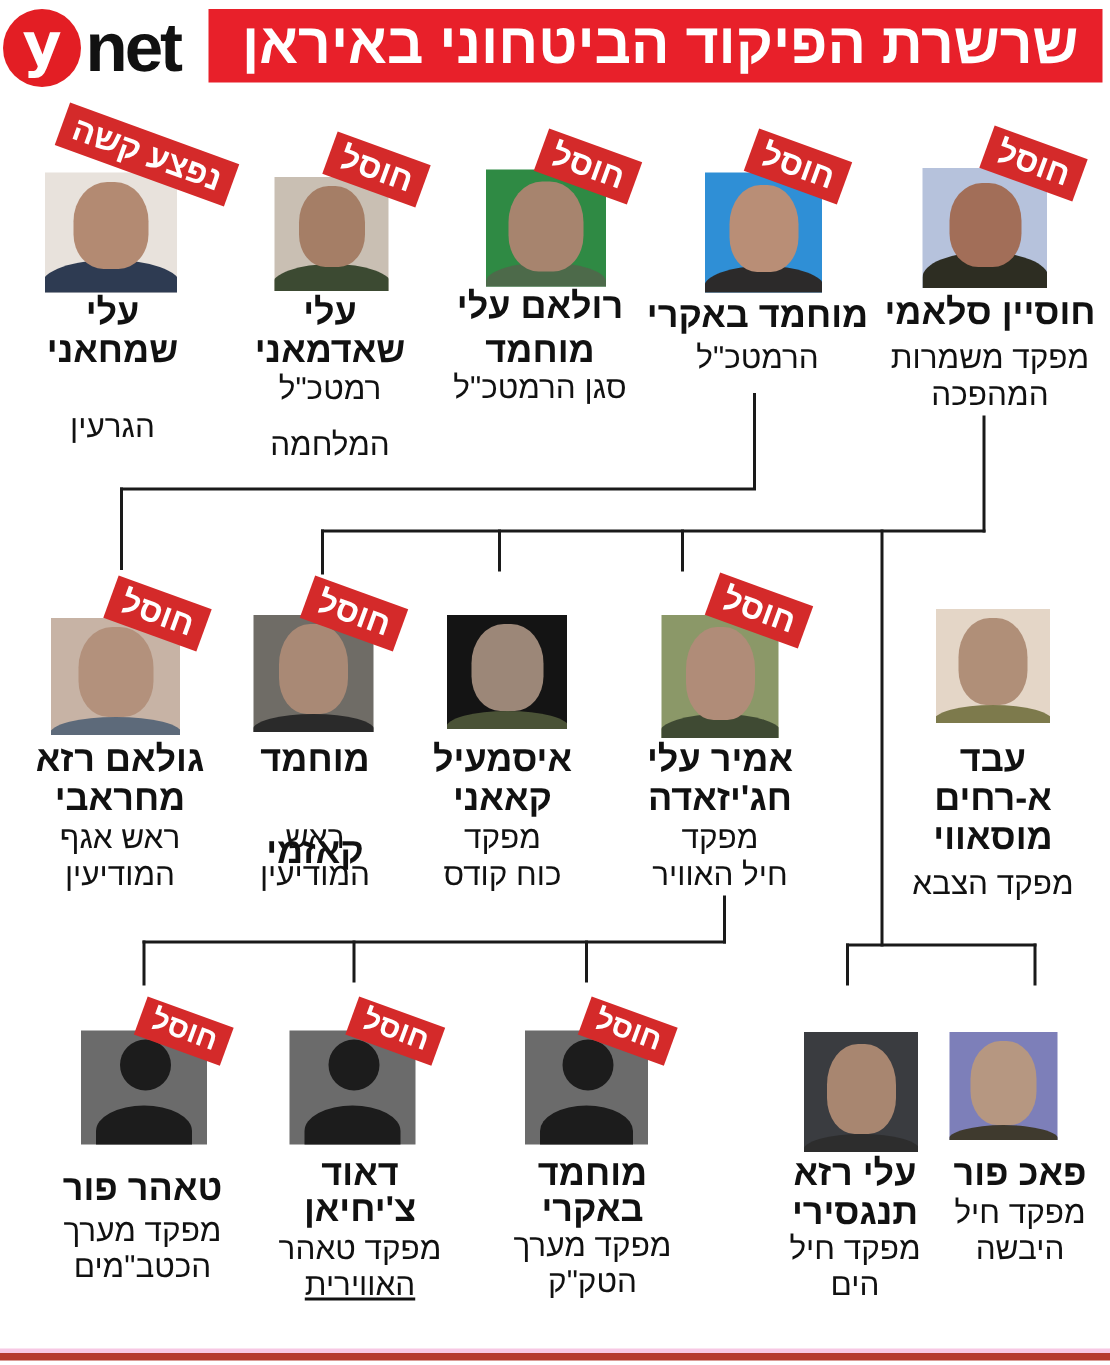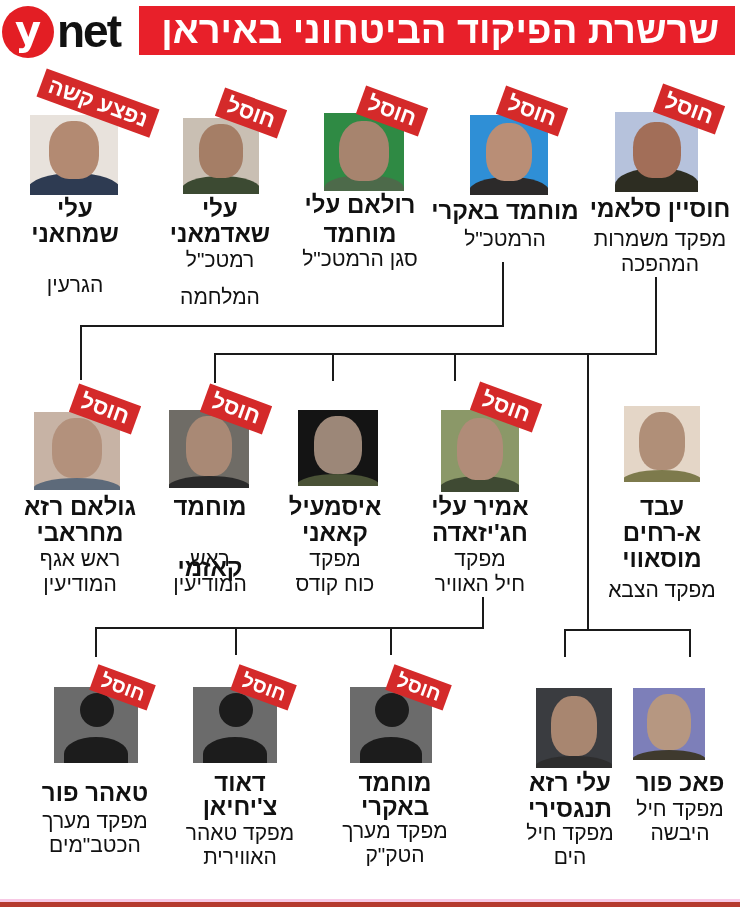--- a/index.html
+++ b/index.html
@@ -211,21 +211,21 @@
 
 <div class="card" style="left:175px;top:660px;width:130px;height:210px;">
   <div class="photo placeholder" style="left:18px;top:27px;width:84px;height:76px;">
     <div class="head" style="left:26px;top:6px;width:34px;height:34px;"></div>
     <div class="torso" style="left:10px;top:50px;width:64px;height:34px;"></div>
   </div>
   <div class="badge" style="left:58px;top:14px;font-size:20px;line-height:27px;">חוסל</div>
   <div class="name" style="top:110px;">דאוד</div>
   <div class="name" style="top:134px;">צ'יחיאן</div>
   <div class="role" style="top:160px;">מפקד טאהר</div>
-  <div class="role" style="top:184px;">האווירית</div>
+  <div class="role" style="top:184px;text-decoration:underline;">האווירית</div>
 </div>
 
 <div class="card" style="left:30px;top:660px;width:130px;height:210px;">
   <div class="photo placeholder" style="left:24px;top:27px;width:84px;height:76px;">
     <div class="head" style="left:26px;top:6px;width:34px;height:34px;"></div>
     <div class="torso" style="left:10px;top:50px;width:64px;height:34px;"></div>
   </div>
   <div class="badge" style="left:62px;top:14px;font-size:20px;line-height:27px;">חוסל</div>
   <div class="name" style="top:120px;">טאהר פור</div>
   <div class="role" style="top:148px;">מפקד מערך</div>

